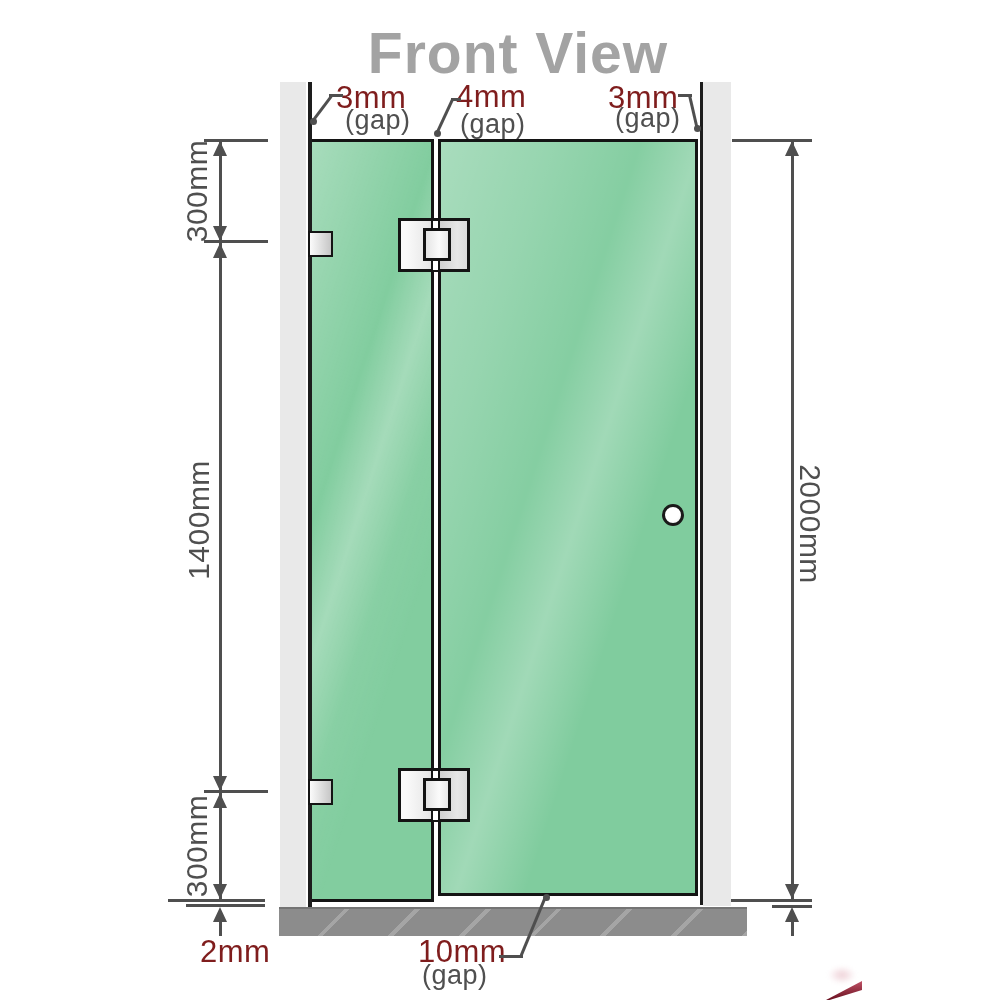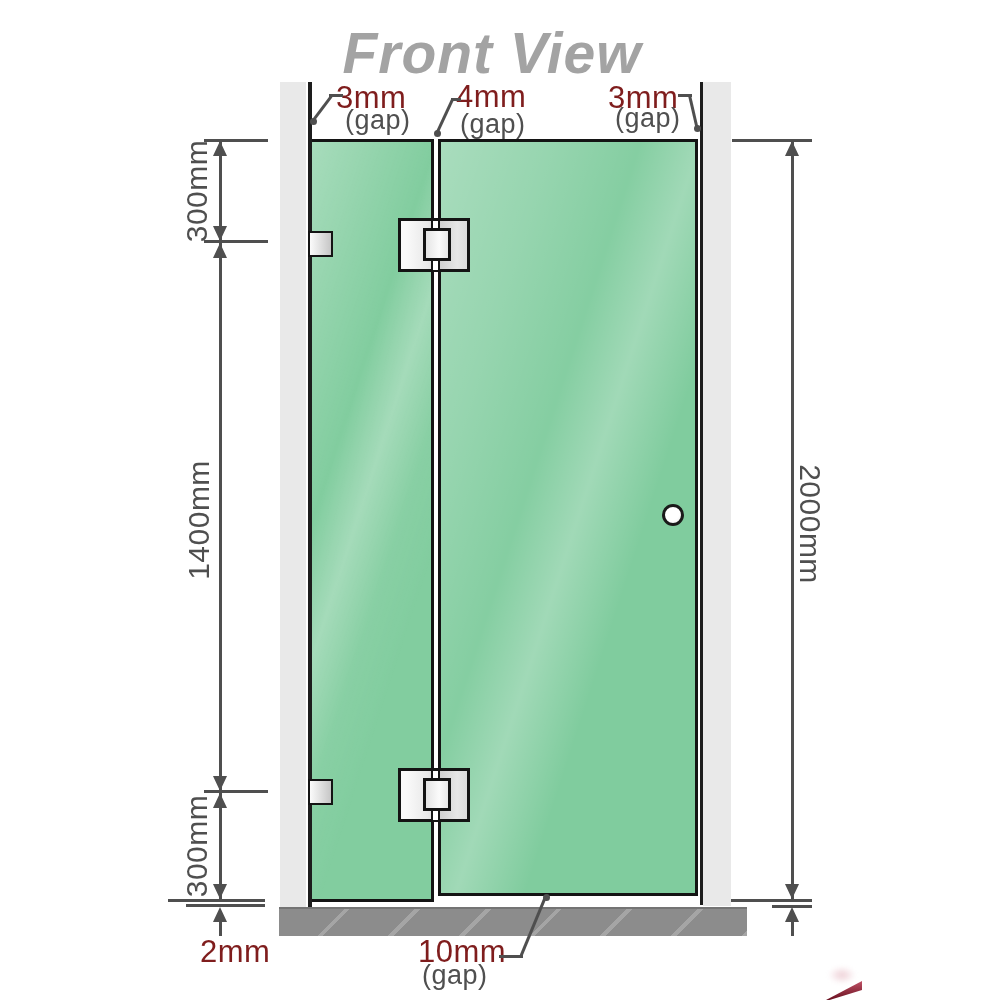--- a/index.html
+++ b/index.html
@@ -3,22 +3,22 @@
 <meta charset="utf-8">
 <style>
   html,body{margin:0;padding:0;background:#fff;}
   *{box-sizing:border-box;}
   #canvas{
     position:relative;width:1000px;height:1000px;background:#fff;overflow:hidden;
     font-family:"Liberation Sans", sans-serif;color:#4f4f4f;
   }
   
   .title{
-    position:absolute;left:292px;top:20px;width:400px;text-align:center;
-    font-size:57px;font-weight:bold;font-style:italic;color:#a3a3a3;letter-spacing:1px;
+    position:absolute;left:318px;top:20px;width:400px;text-align:center;
+    font-size:57px;font-weight:bold;color:#a3a3a3;letter-spacing:1px;
   }
   
   .wall{position:absolute;background:#e9e9e9;z-index:1;}
   .wall-line{position:absolute;background:#1d1d1d;z-index:3;}
   
   .panel{position:absolute;z-index:2;border:3px solid #141414;}
   .panel-fixed{
     left:311.5px;top:139px;width:122.5px;height:763px;border-left:none;
     background:linear-gradient(108deg, rgba(255,255,255,.30) 0%, rgba(255,255,255,.12) 20%,
       rgba(255,255,255,0) 34%, rgba(255,255,255,.28) 46%, rgba(255,255,255,.05) 58%,

